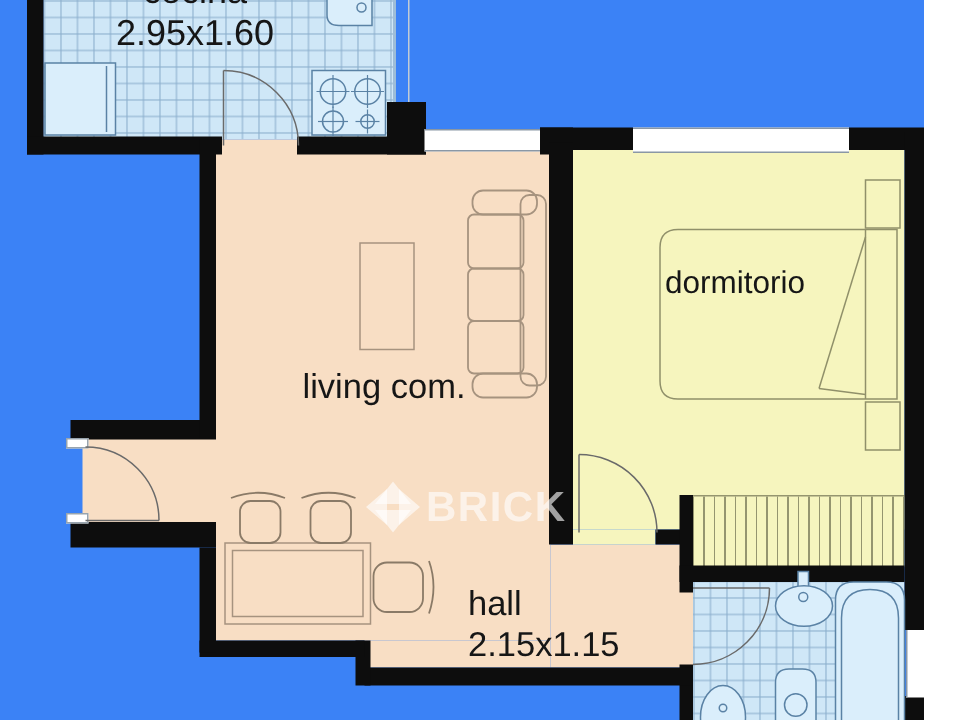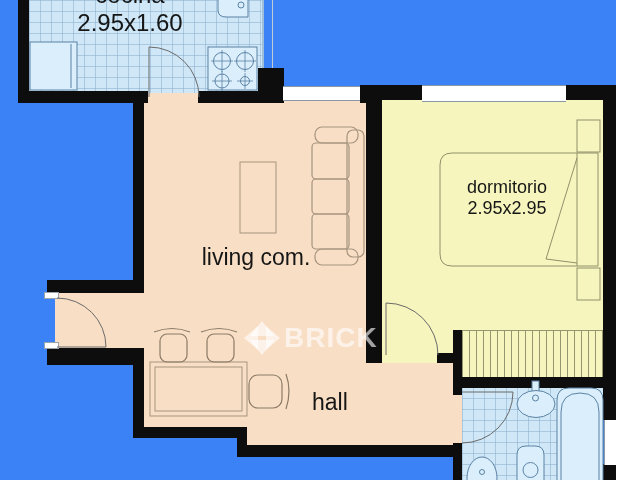--- a/index.html
+++ b/index.html
@@ -187,27 +187,27 @@
 
   <div class="label center" style="left:55px;top:-19px;width:150px;font-size:24px;">
     <span>cocina</span>
     <span class="dims">2.95x1.60</span>
   </div>
 
   <div class="label center" style="left:176px;top:244px;width:160px;font-size:23px;">
     <span>living com.</span>
   </div>
 
-  <div class="label center" style="left:427px;top:177px;width:160px;font-size:18px;">
+  <div class="label center" style="left:410px;top:177px;width:160px;font-size:21px;">
     <span>dormitorio</span>
-    <span class="dims">2.95x2.95</span>
   </div>
 
   <div class="label" style="left:312px;top:389px;font-size:23px;">
     <span>hall</span>
+    <span class="dims">2.15x1.15</span>
   </div>
 
   <div class="watermark" style="left:243px;top:320px;">
     <svg width="38" height="36" viewBox="0 0 38 36">
       <g fill="rgba(255,255,255,0.62)">
         <polygon points="19,1 31,16 7,16"></polygon>
         <polygon points="19,35 31,20 7,20"></polygon>
         <polygon points="1,18 15,6 15,30"></polygon>
         <polygon points="37,18 23,6 23,30"></polygon>
       </g>

